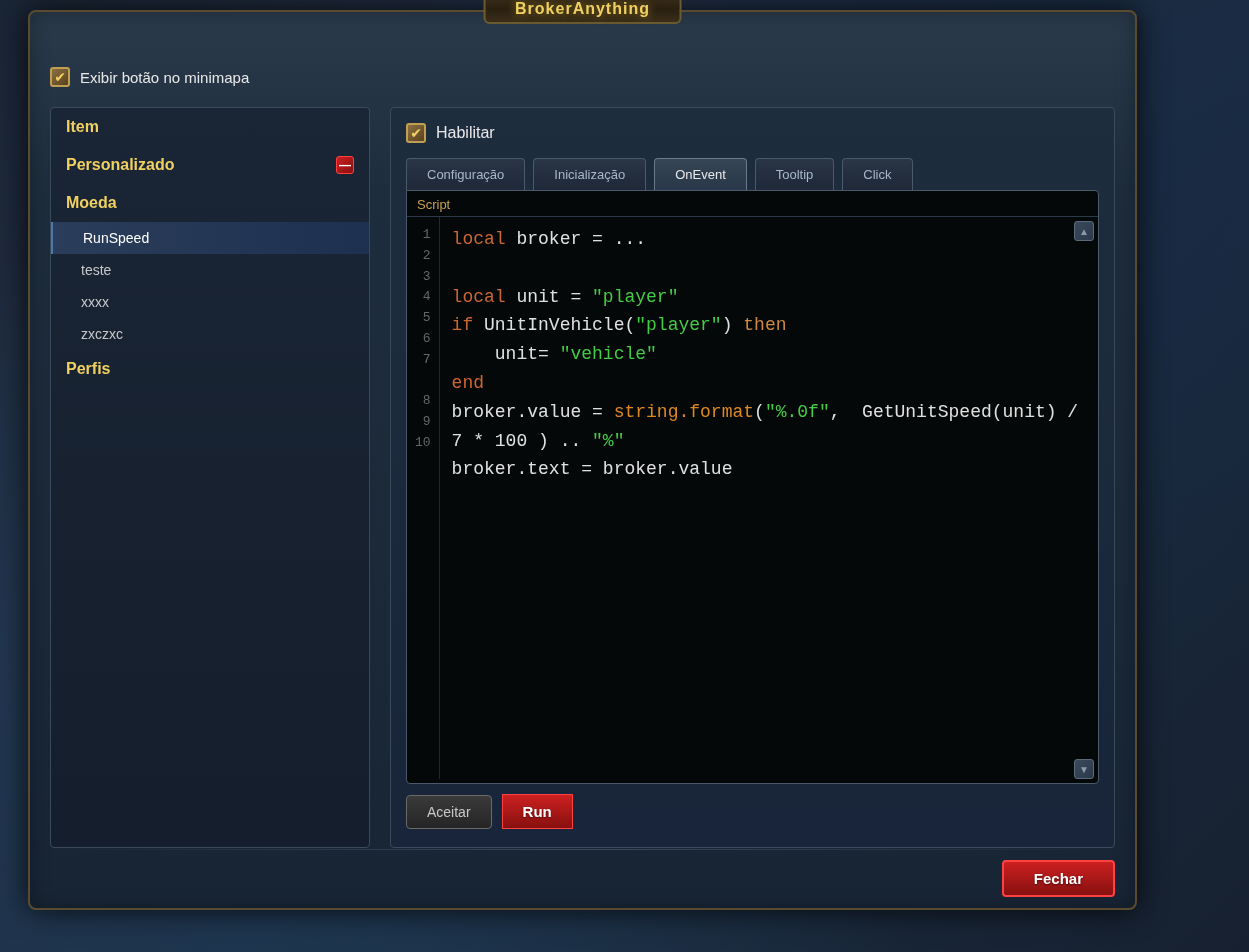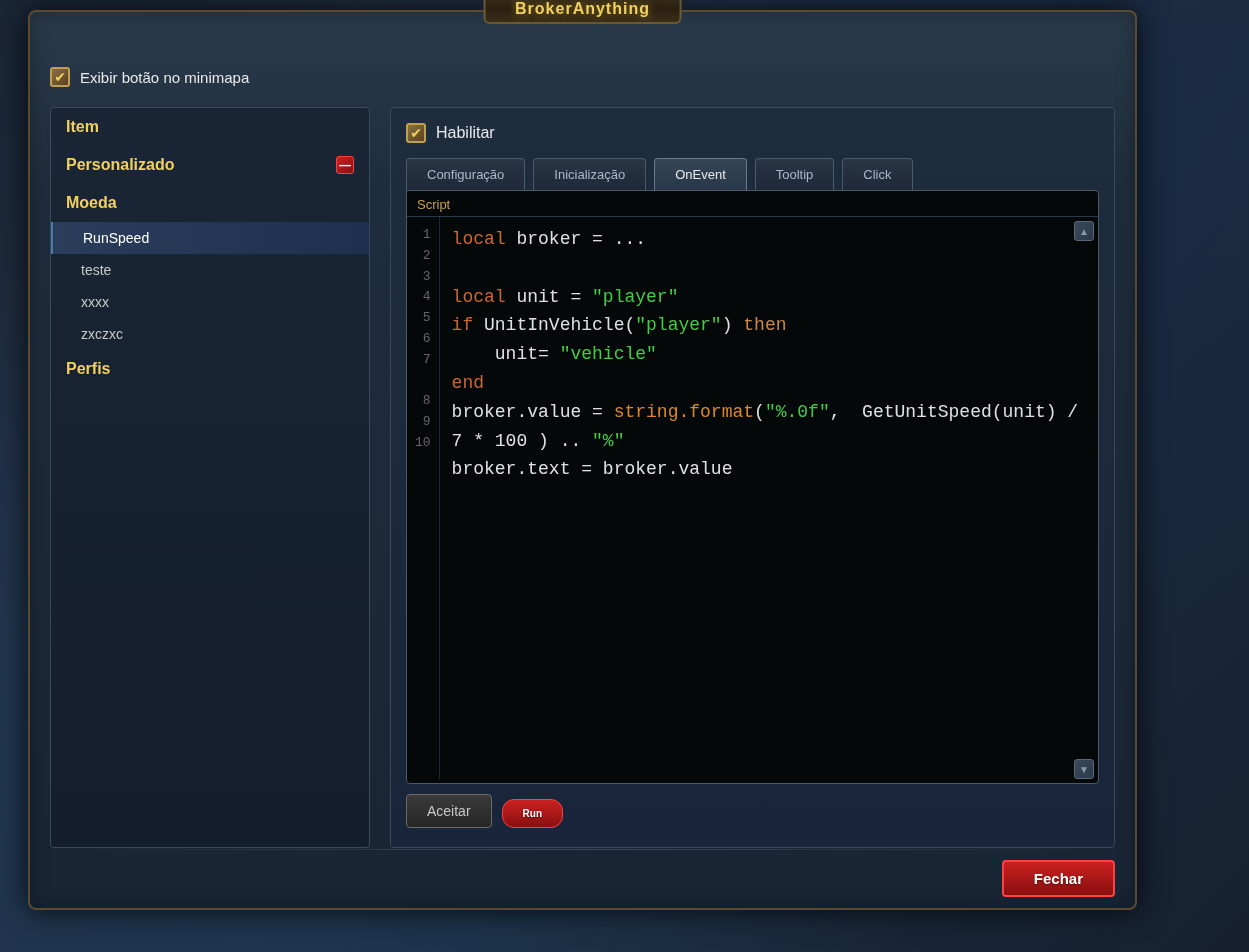--- a/index.html
+++ b/index.html
@@ -307,23 +307,23 @@
       border-radius: 4px;
       color: #c8c8c8;
       font-size: 14px;
       cursor: pointer;
     }
 
     .btn-run {
       padding: 8px 20px;
       background: linear-gradient(180deg, #cc2020, #881010);
       border: 1px solid #ff4040;
-      border-radius: 12px;
+      border-radius: 0;
       color: #ffffff;
-      font-size: 10px;
+      font-size: 15px;
       font-weight: bold;
       cursor: pointer;
       text-shadow: 0 1px 2px rgba(0,0,0,0.5);
     }
 
     
     .footer-bar {
       position: absolute;
       bottom: 10px;
       left: 20px;

